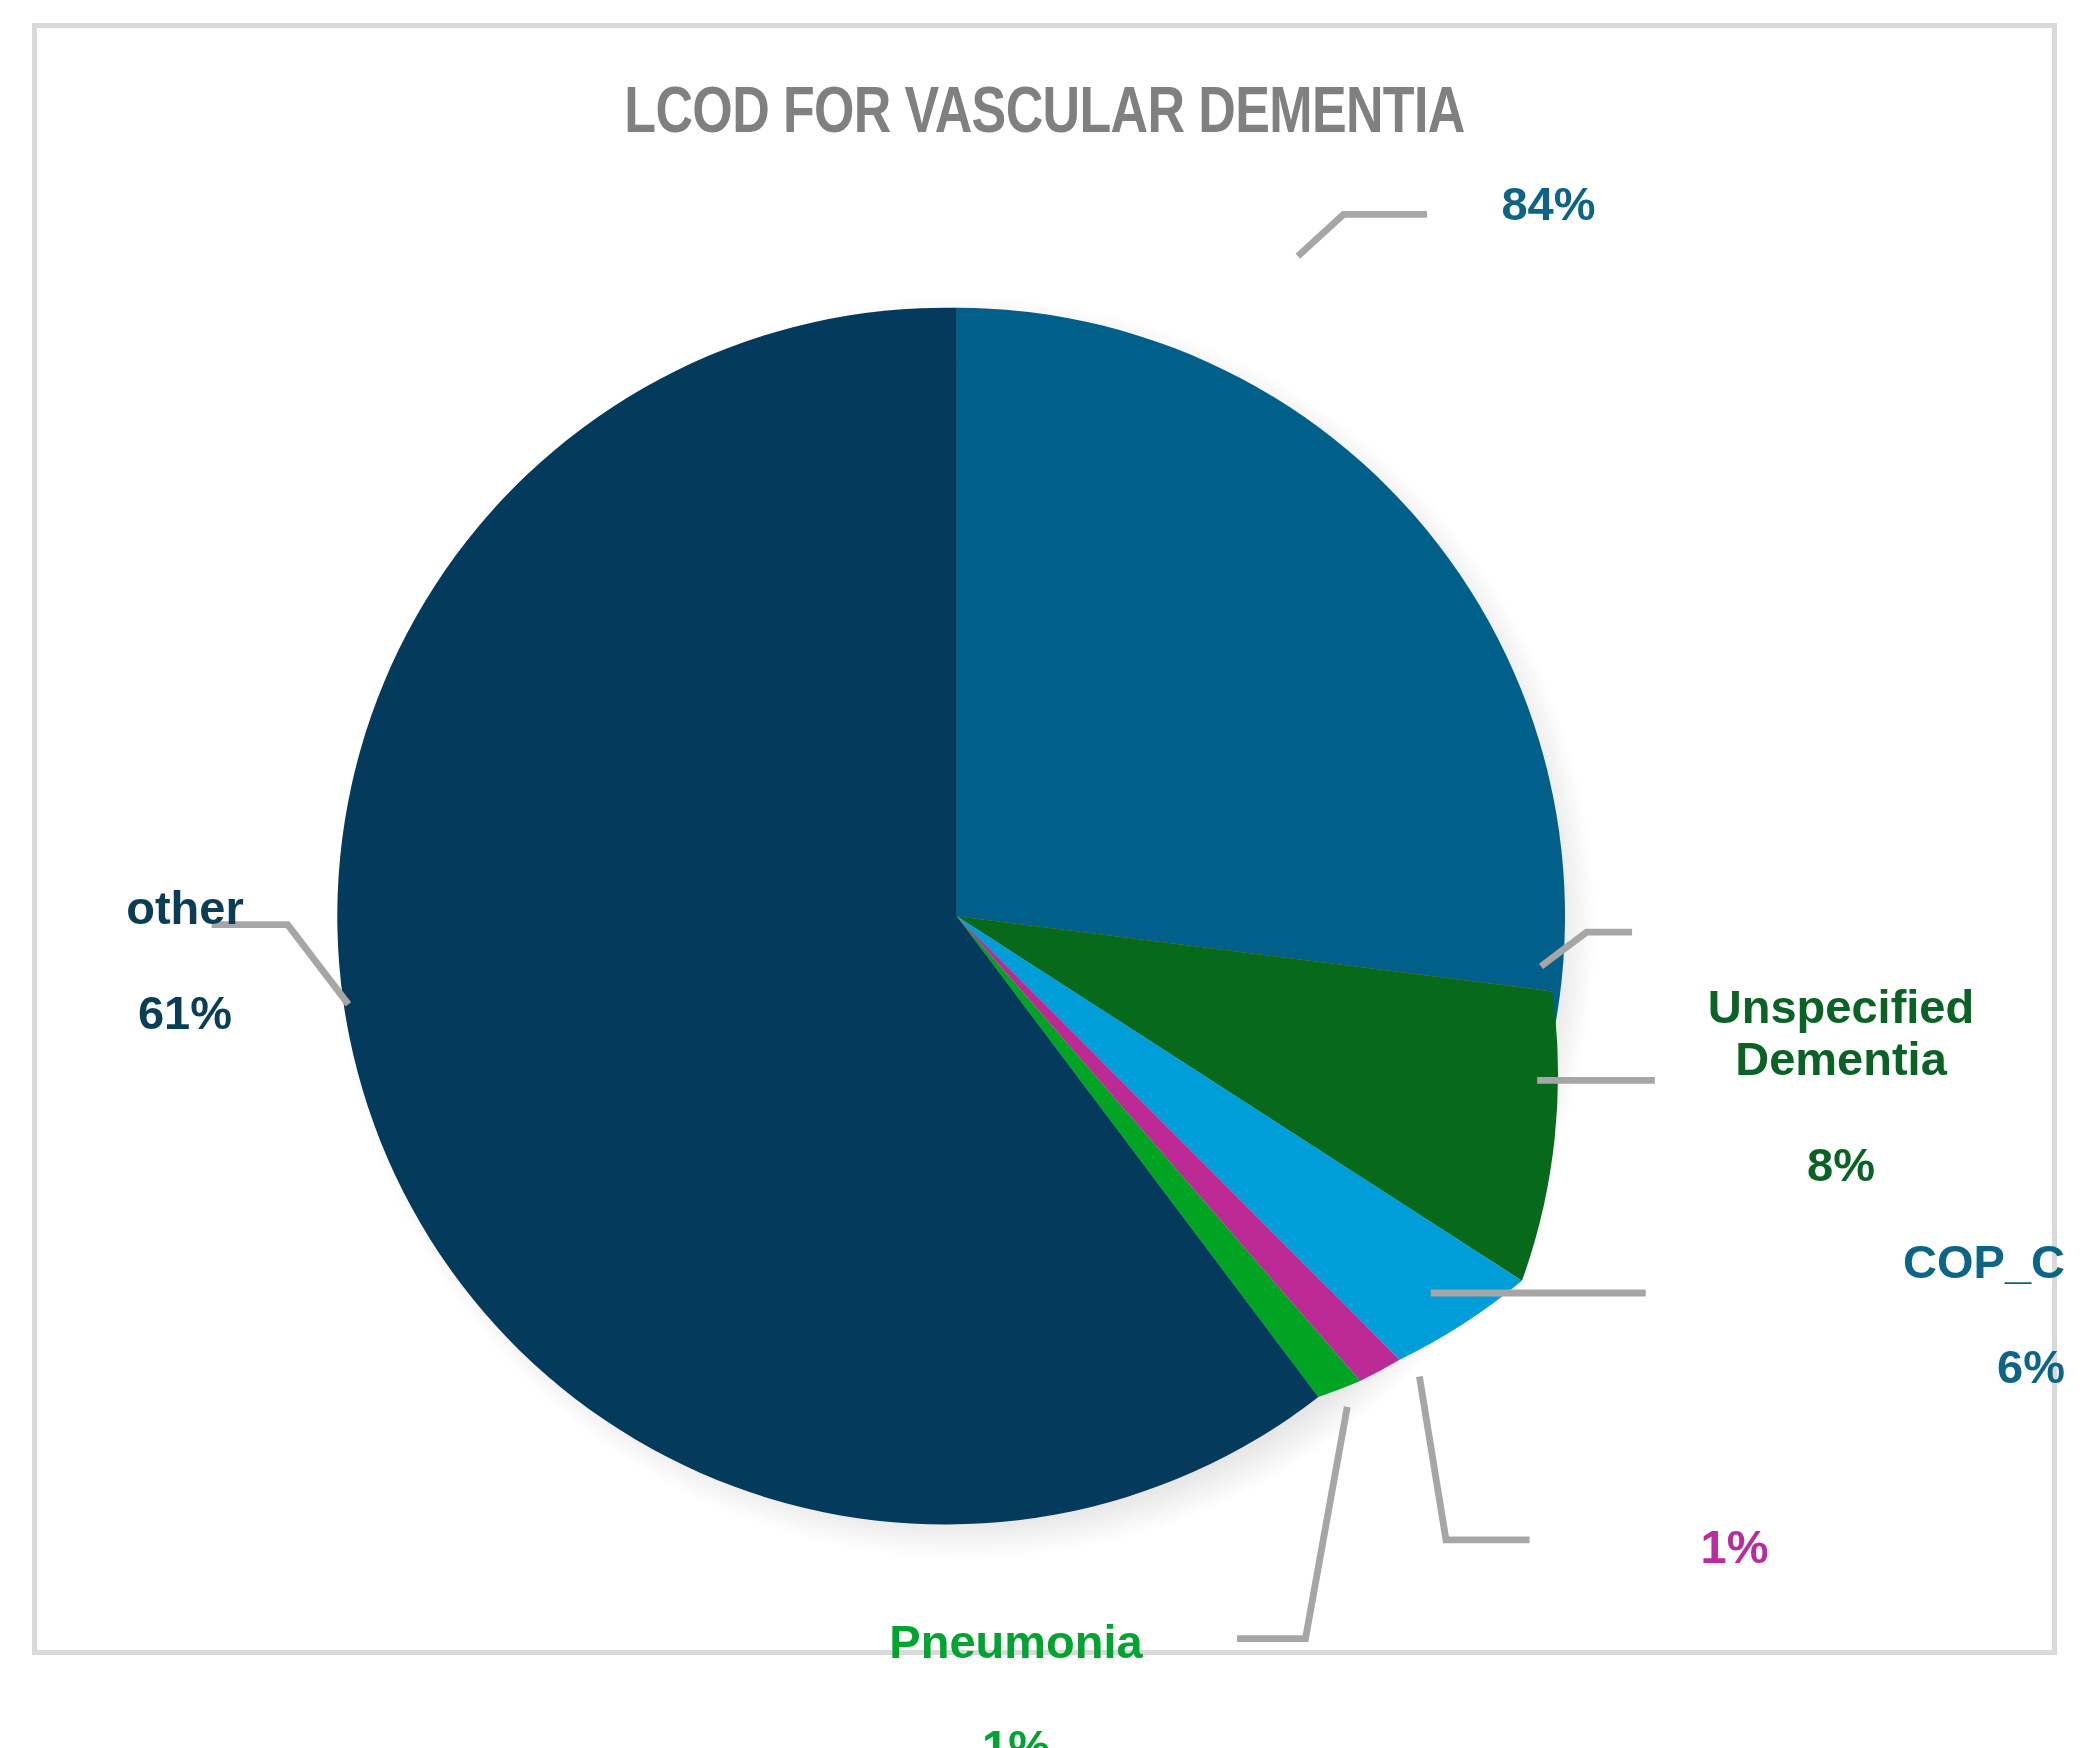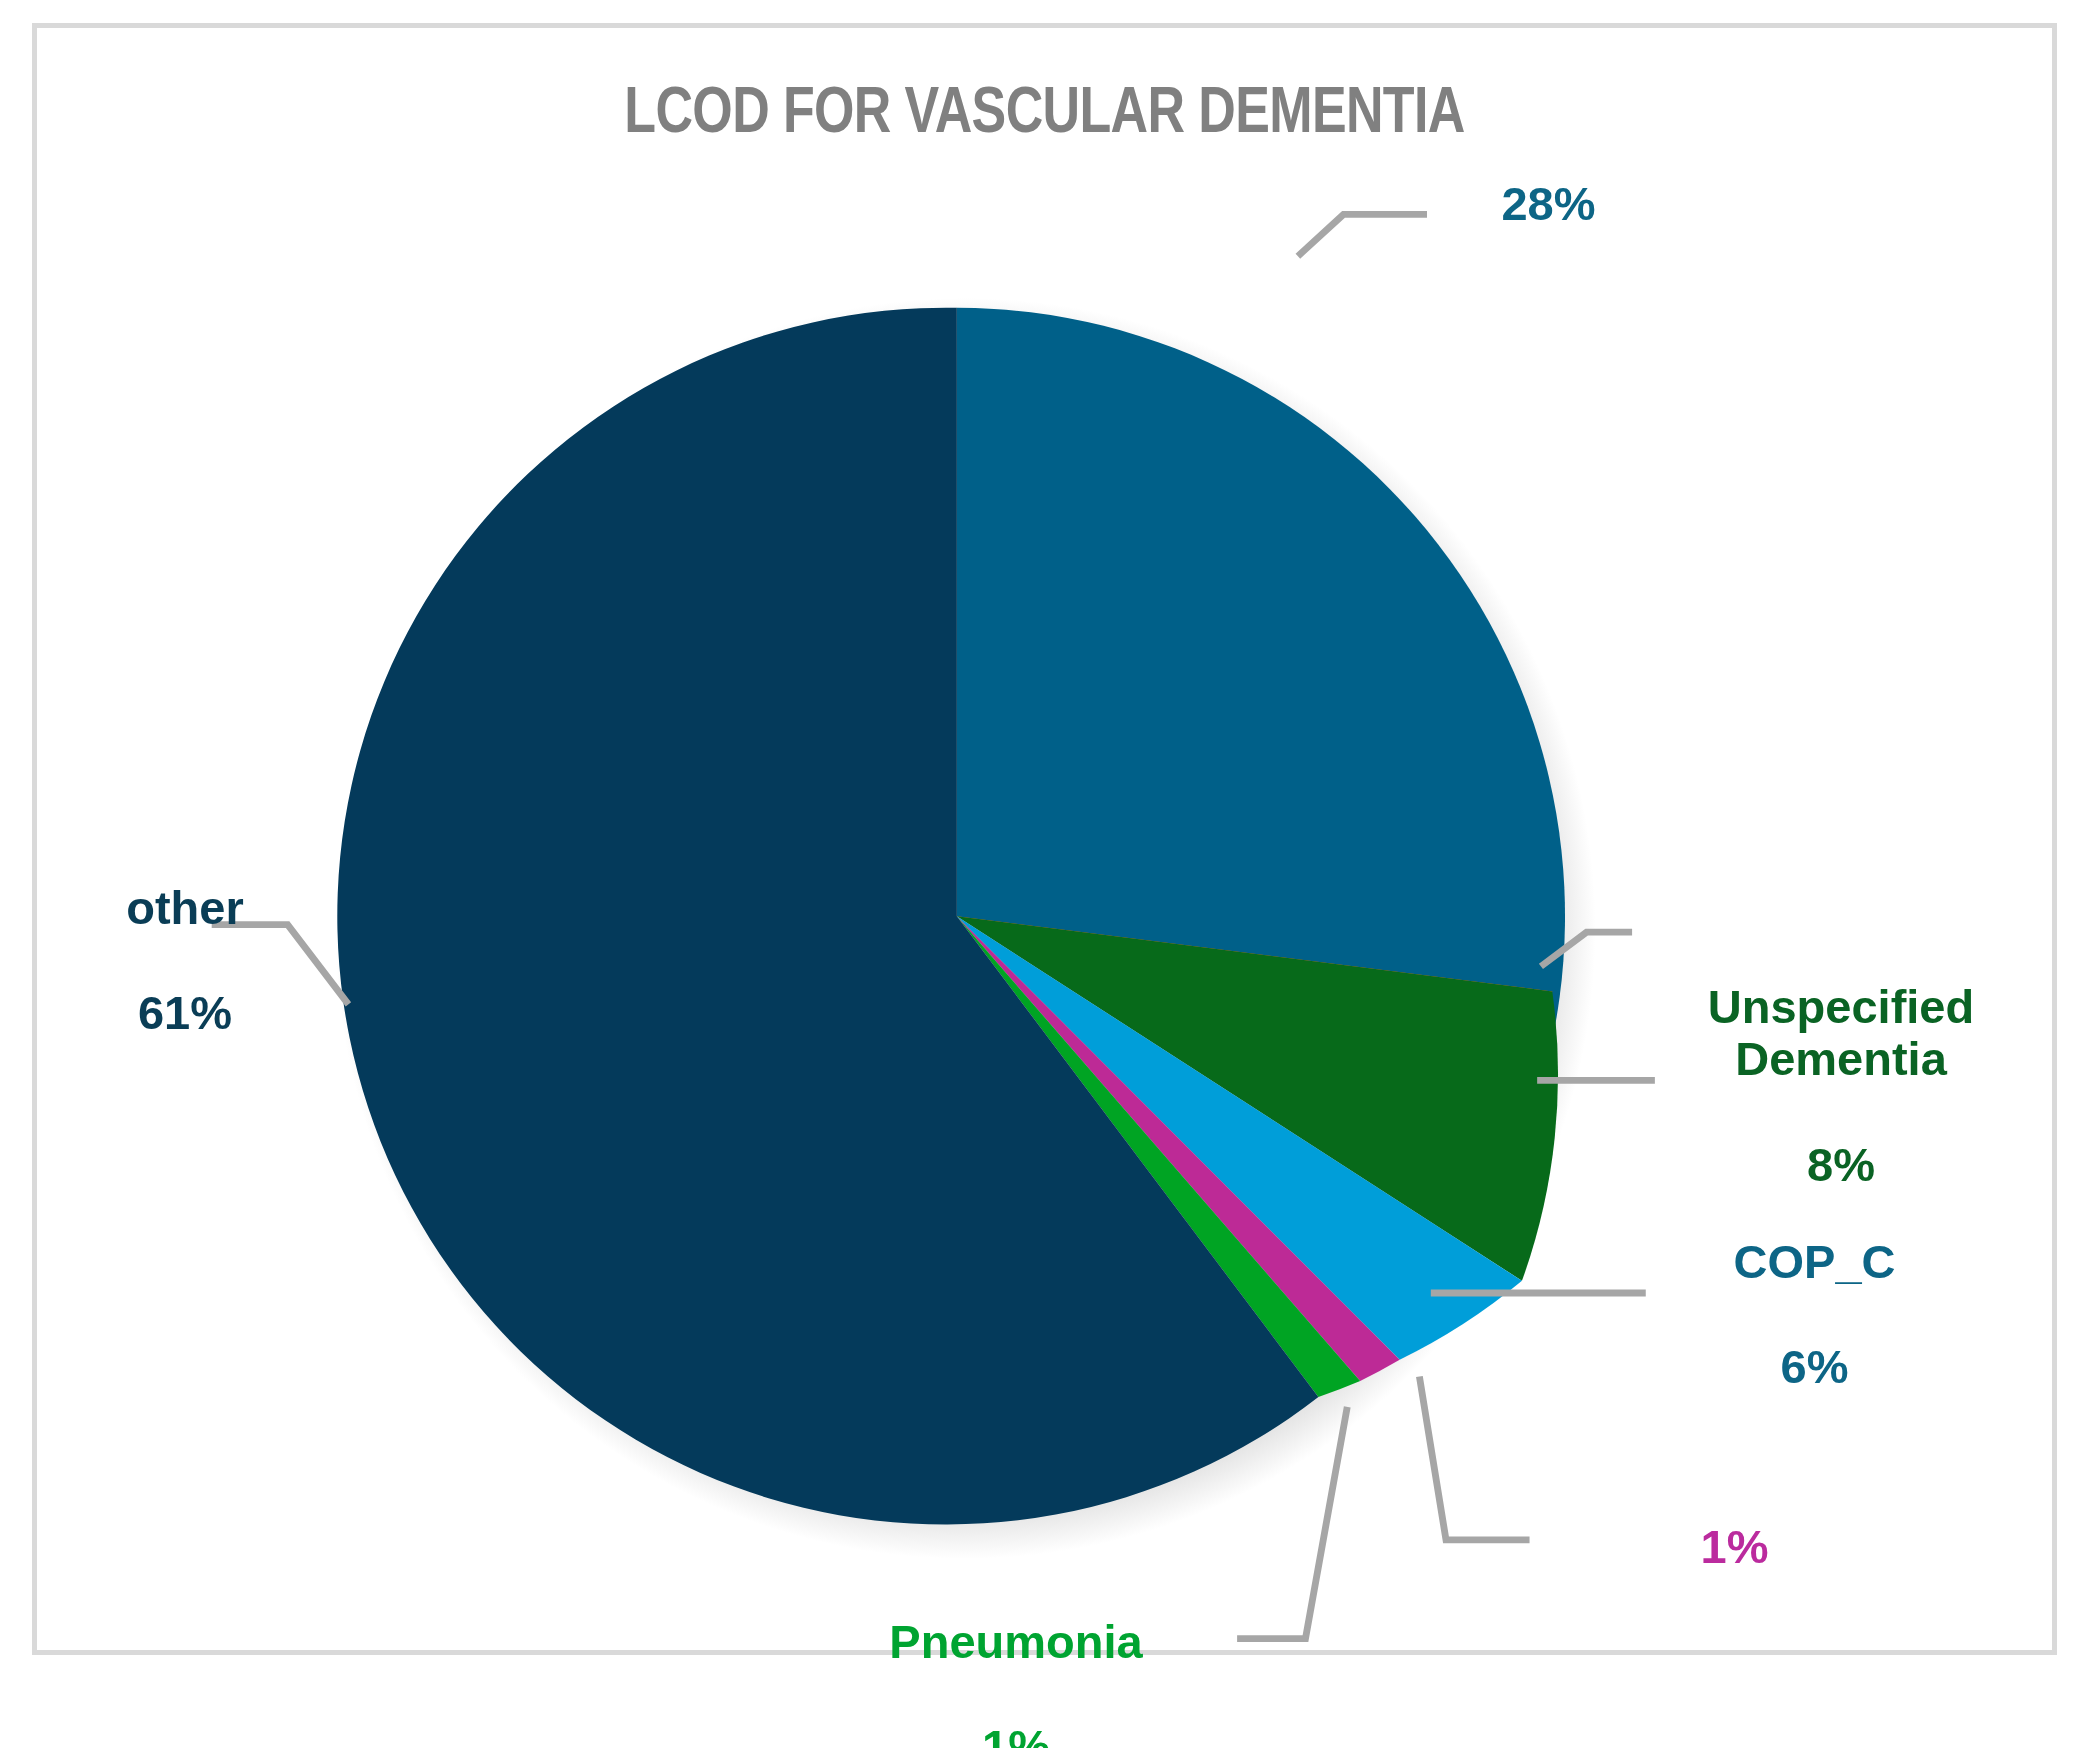--- a/index.html
+++ b/index.html
@@ -93,31 +93,31 @@
       <polyline points="1980,1235 2040,1190 2100,1190"></polyline>
       <polyline points="1975,1385 2050,1385 2130,1385"></polyline>
       <polyline points="1835,1665 1960,1665 2118,1665"></polyline>
       <polyline points="1820,1775 1855,1990 1965,1990"></polyline>
       <polyline points="1725,1815 1670,2120 1580,2120"></polyline>
       <polyline points="410,1285 330,1180 230,1180"></polyline>
     </g>
   </svg>
 
   <div class="slice-label" style="left:1337px; top:97px; width:349px; color:#0d6586;">
-    <span class="lbl-pct">28%</span>
+    <span class="lbl-pct">84%</span>
   </div>
 
 
   <div class="slice-label" style="left:1599px; top:900px; width:410px; color:#0a6324;">
     <span class="lbl-name">Unspecified
 Dementia</span>
     <span class="lbl-pct">8%</span>
   </div>
 
-  <div class="slice-label" style="left:1603px; top:1155px; width:349px; color:#0d6586;">
+  <div class="slice-label" style="left:1679px; top:1155px; width:349px; color:#0d6586;text-align:right;">
     <span class="lbl-name">COP_C</span>
     <span class="lbl-pct">6%</span>
   </div>
 
   <div class="slice-label" style="left:1424px; top:1440px; width:547px; color:#bb2b9e;">
     <span class="lbl-pct">1%</span>
   </div>
 
   <div class="slice-label" style="left:789px; top:1535px; width:380px; color:#00a431;">
     <span class="lbl-name">Pneumonia</span>

